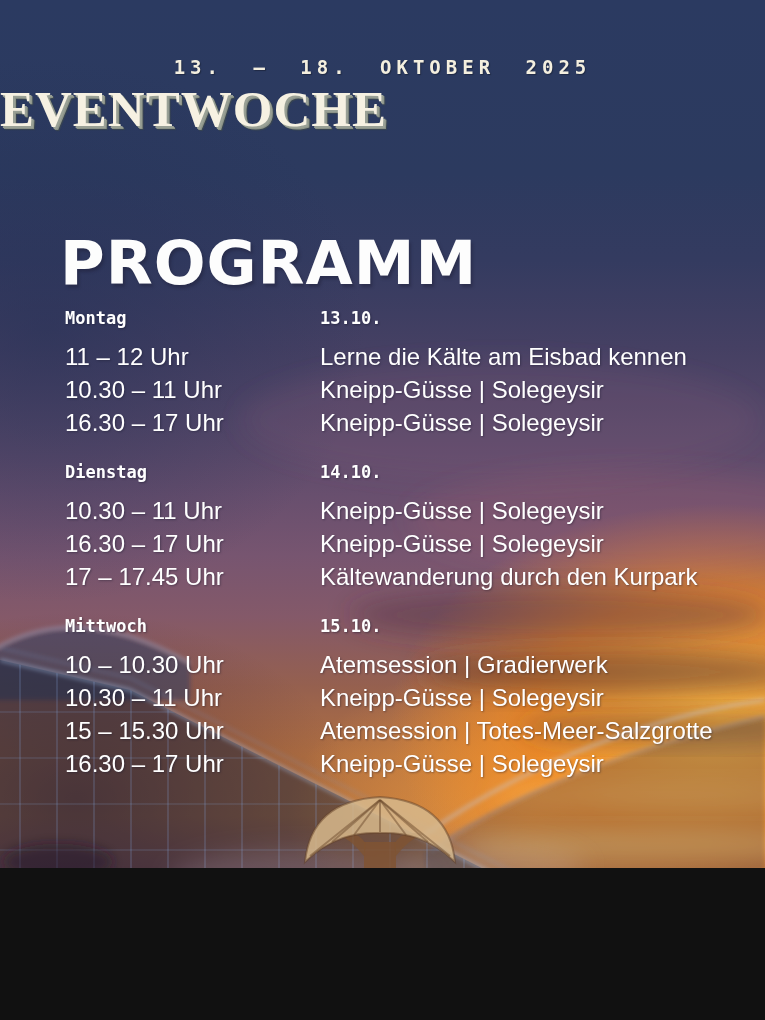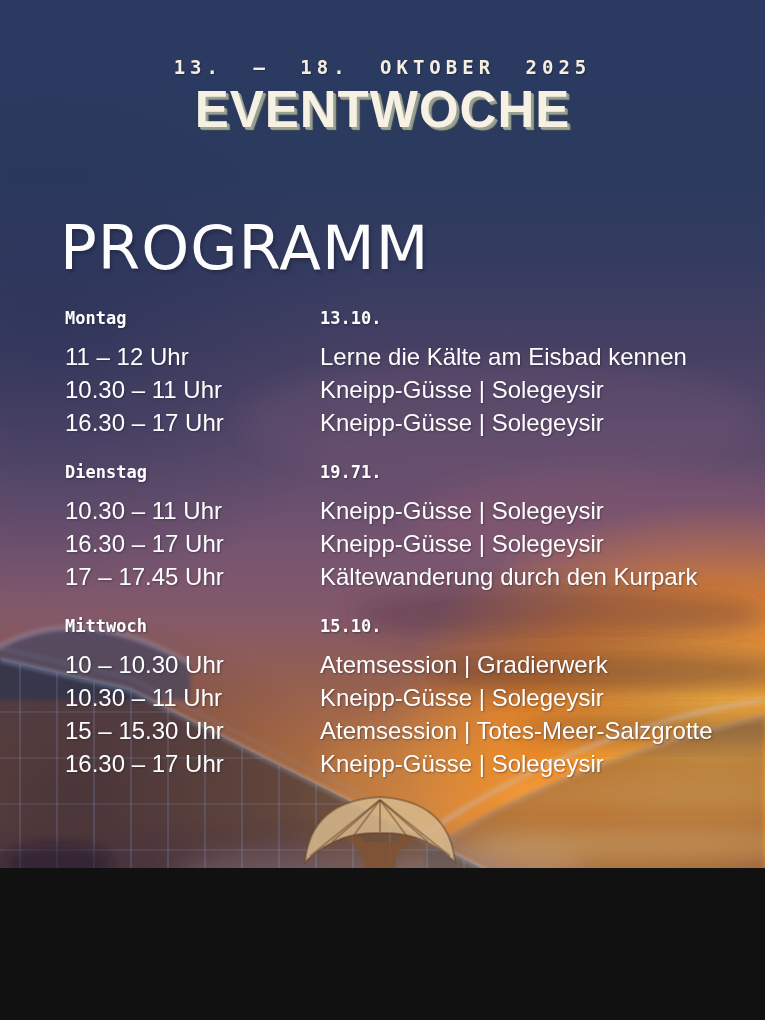--- a/index.html
+++ b/index.html
@@ -43,37 +43,36 @@
     letter-spacing: 5px;
     word-spacing: 14px;
     color: #f4efdf;
     text-shadow: 1px 1px 1px rgba(20,25,40,0.5);
   }
   .event-title {
     position: absolute;
     top: 80px;
     left: 0;
     width: 100%;
-    text-align: center;
-    font-family: Liberation Sans, sans-serif;
+    font-family: Liberation Serif, serif;
     font-weight: 800;
     font-size: 51px;
     letter-spacing: 1px;
     color: #f6f1e2;
     text-shadow:
       2px 2px 0 #99a095,
       3px 3px 0 #8c9388,
       4px 4px 1px rgba(70,80,70,0.55);
   }
   .program-heading {
     position: absolute;
-    top: 212px;
+    top: 227px;
     left: 60px;
     font-family: "DejaVu Sans", sans-serif;
-    font-weight: 400;
+    font-weight: 700;
     font-size: 61px;
     letter-spacing: 1px;
     color: #fdfdfd;
     text-shadow: 2px 3px 3px rgba(30,30,55,0.45);
   }
   .schedule {
     position: absolute;
     top: 308px;
     left: 65px;
     width: 685px;
@@ -229,21 +228,21 @@
             <span class="event">Kneipp-Güsse | Solegeysir</span>
           </div>
           <div class="row event-row">
             <span class="time">16.30 – 17 Uhr</span>
             <span class="event">Kneipp-Güsse | Solegeysir</span>
           </div>
         </div>
         <div class="day-section">
           <div class="row day-header-row">
             <span class="day-name">Dienstag</span>
-            <span class="day-date">19.71.</span>
+            <span class="day-date">14.10.</span>
           </div>
           <div class="row event-row">
             <span class="time">10.30 – 11 Uhr</span>
             <span class="event">Kneipp-Güsse | Solegeysir</span>
           </div>
           <div class="row event-row">
             <span class="time">16.30 – 17 Uhr</span>
             <span class="event">Kneipp-Güsse | Solegeysir</span>
           </div>
           <div class="row event-row">

